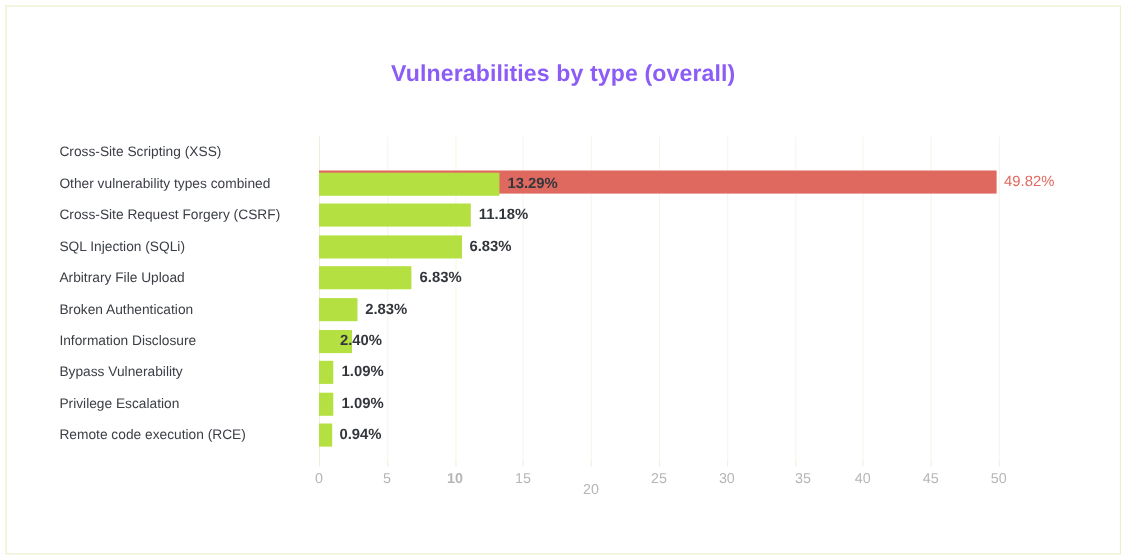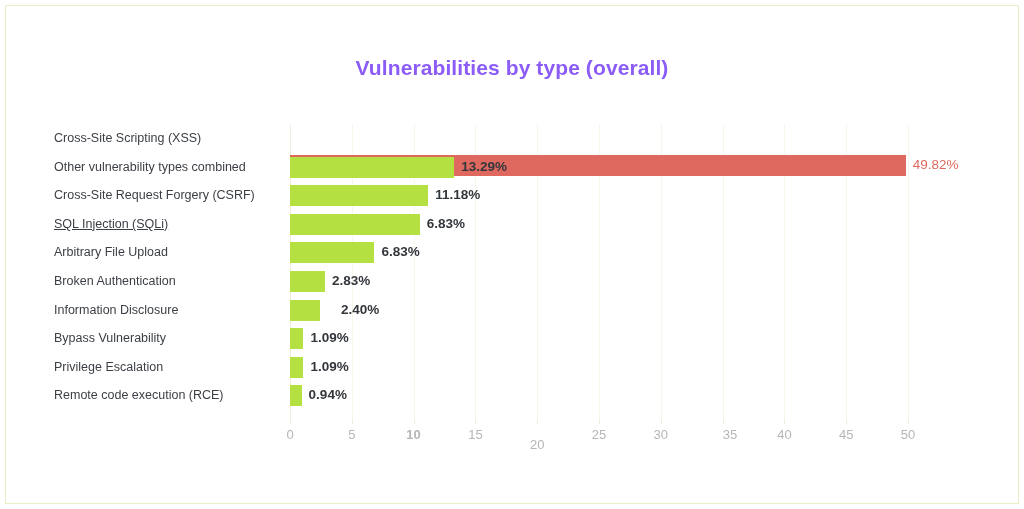--- a/index.html
+++ b/index.html
@@ -141,21 +141,21 @@
 <div id="figure">
 
   <div id="frame-border"></div>
 
   <div id="chart-title">Vulnerabilities by type (overall)</div>
 
   <div id="category-labels">
       <div class="cat-label" style="top: 7px;">Cross-Site Scripting (XSS)</div>
       <div class="cat-label" style="top: 35.6px;">Other vulnerability types combined</div>
       <div class="cat-label" style="top: 64.2px;">Cross-Site Request Forgery (CSRF)</div>
-      <div class="cat-label" style="top: 92.8px; text-decoration: underline;">SQL Injection (SQLi)</div>
+      <div class="cat-label" style="top: 92.8px;">SQL Injection (SQLi)</div>
       <div class="cat-label" style="top: 121.4px;">Arbitrary File Upload</div>
       <div class="cat-label" style="top: 150px;">Broken Authentication</div>
       <div class="cat-label" style="top: 178.6px;">Information Disclosure</div>
       <div class="cat-label" style="top: 207.2px;">Bypass Vulnerability</div>
       <div class="cat-label" style="top: 235.8px;">Privilege Escalation</div>
       <div class="cat-label" style="top: 264.4px;">Remote code execution (RCE)</div>
     </div>
 
   <div id="plot">
     <div id="gridlines">
@@ -191,21 +191,21 @@
         <div class="row" style="top: 114.4px; width: 618px;">
           <div class="bar" style="width: 84.4188px; background: rgb(181, 224, 66);"></div>
           <div class="bar-value" style="left: 91.4188px;">6.83%</div>
         </div>
         <div class="row" style="top: 143px; width: 618px;">
           <div class="bar" style="width: 34.9788px; background: rgb(181, 224, 66);"></div>
           <div class="bar-value" style="left: 41.9788px;">2.83%</div>
         </div>
         <div class="row" style="top: 171.6px; width: 618px;">
           <div class="bar" style="width: 29.664px; background: rgb(181, 224, 66);"></div>
-          <div class="bar-value" style="left: 51px;">2.40%</div>
+          <div class="bar-value" style="left: 19px;">2.40%</div>
         </div>
         <div class="row" style="top: 200.2px; width: 618px;">
           <div class="bar" style="width: 13.4724px; background: rgb(181, 224, 66);"></div>
           <div class="bar-value" style="left: 20.4724px;">1.09%</div>
         </div>
         <div class="row" style="top: 228.8px; width: 618px;">
           <div class="bar" style="width: 13.4724px; background: rgb(181, 224, 66);"></div>
           <div class="bar-value" style="left: 20.4724px;">1.09%</div>
         </div>
         <div class="row" style="top: 257.4px; width: 618px;">

